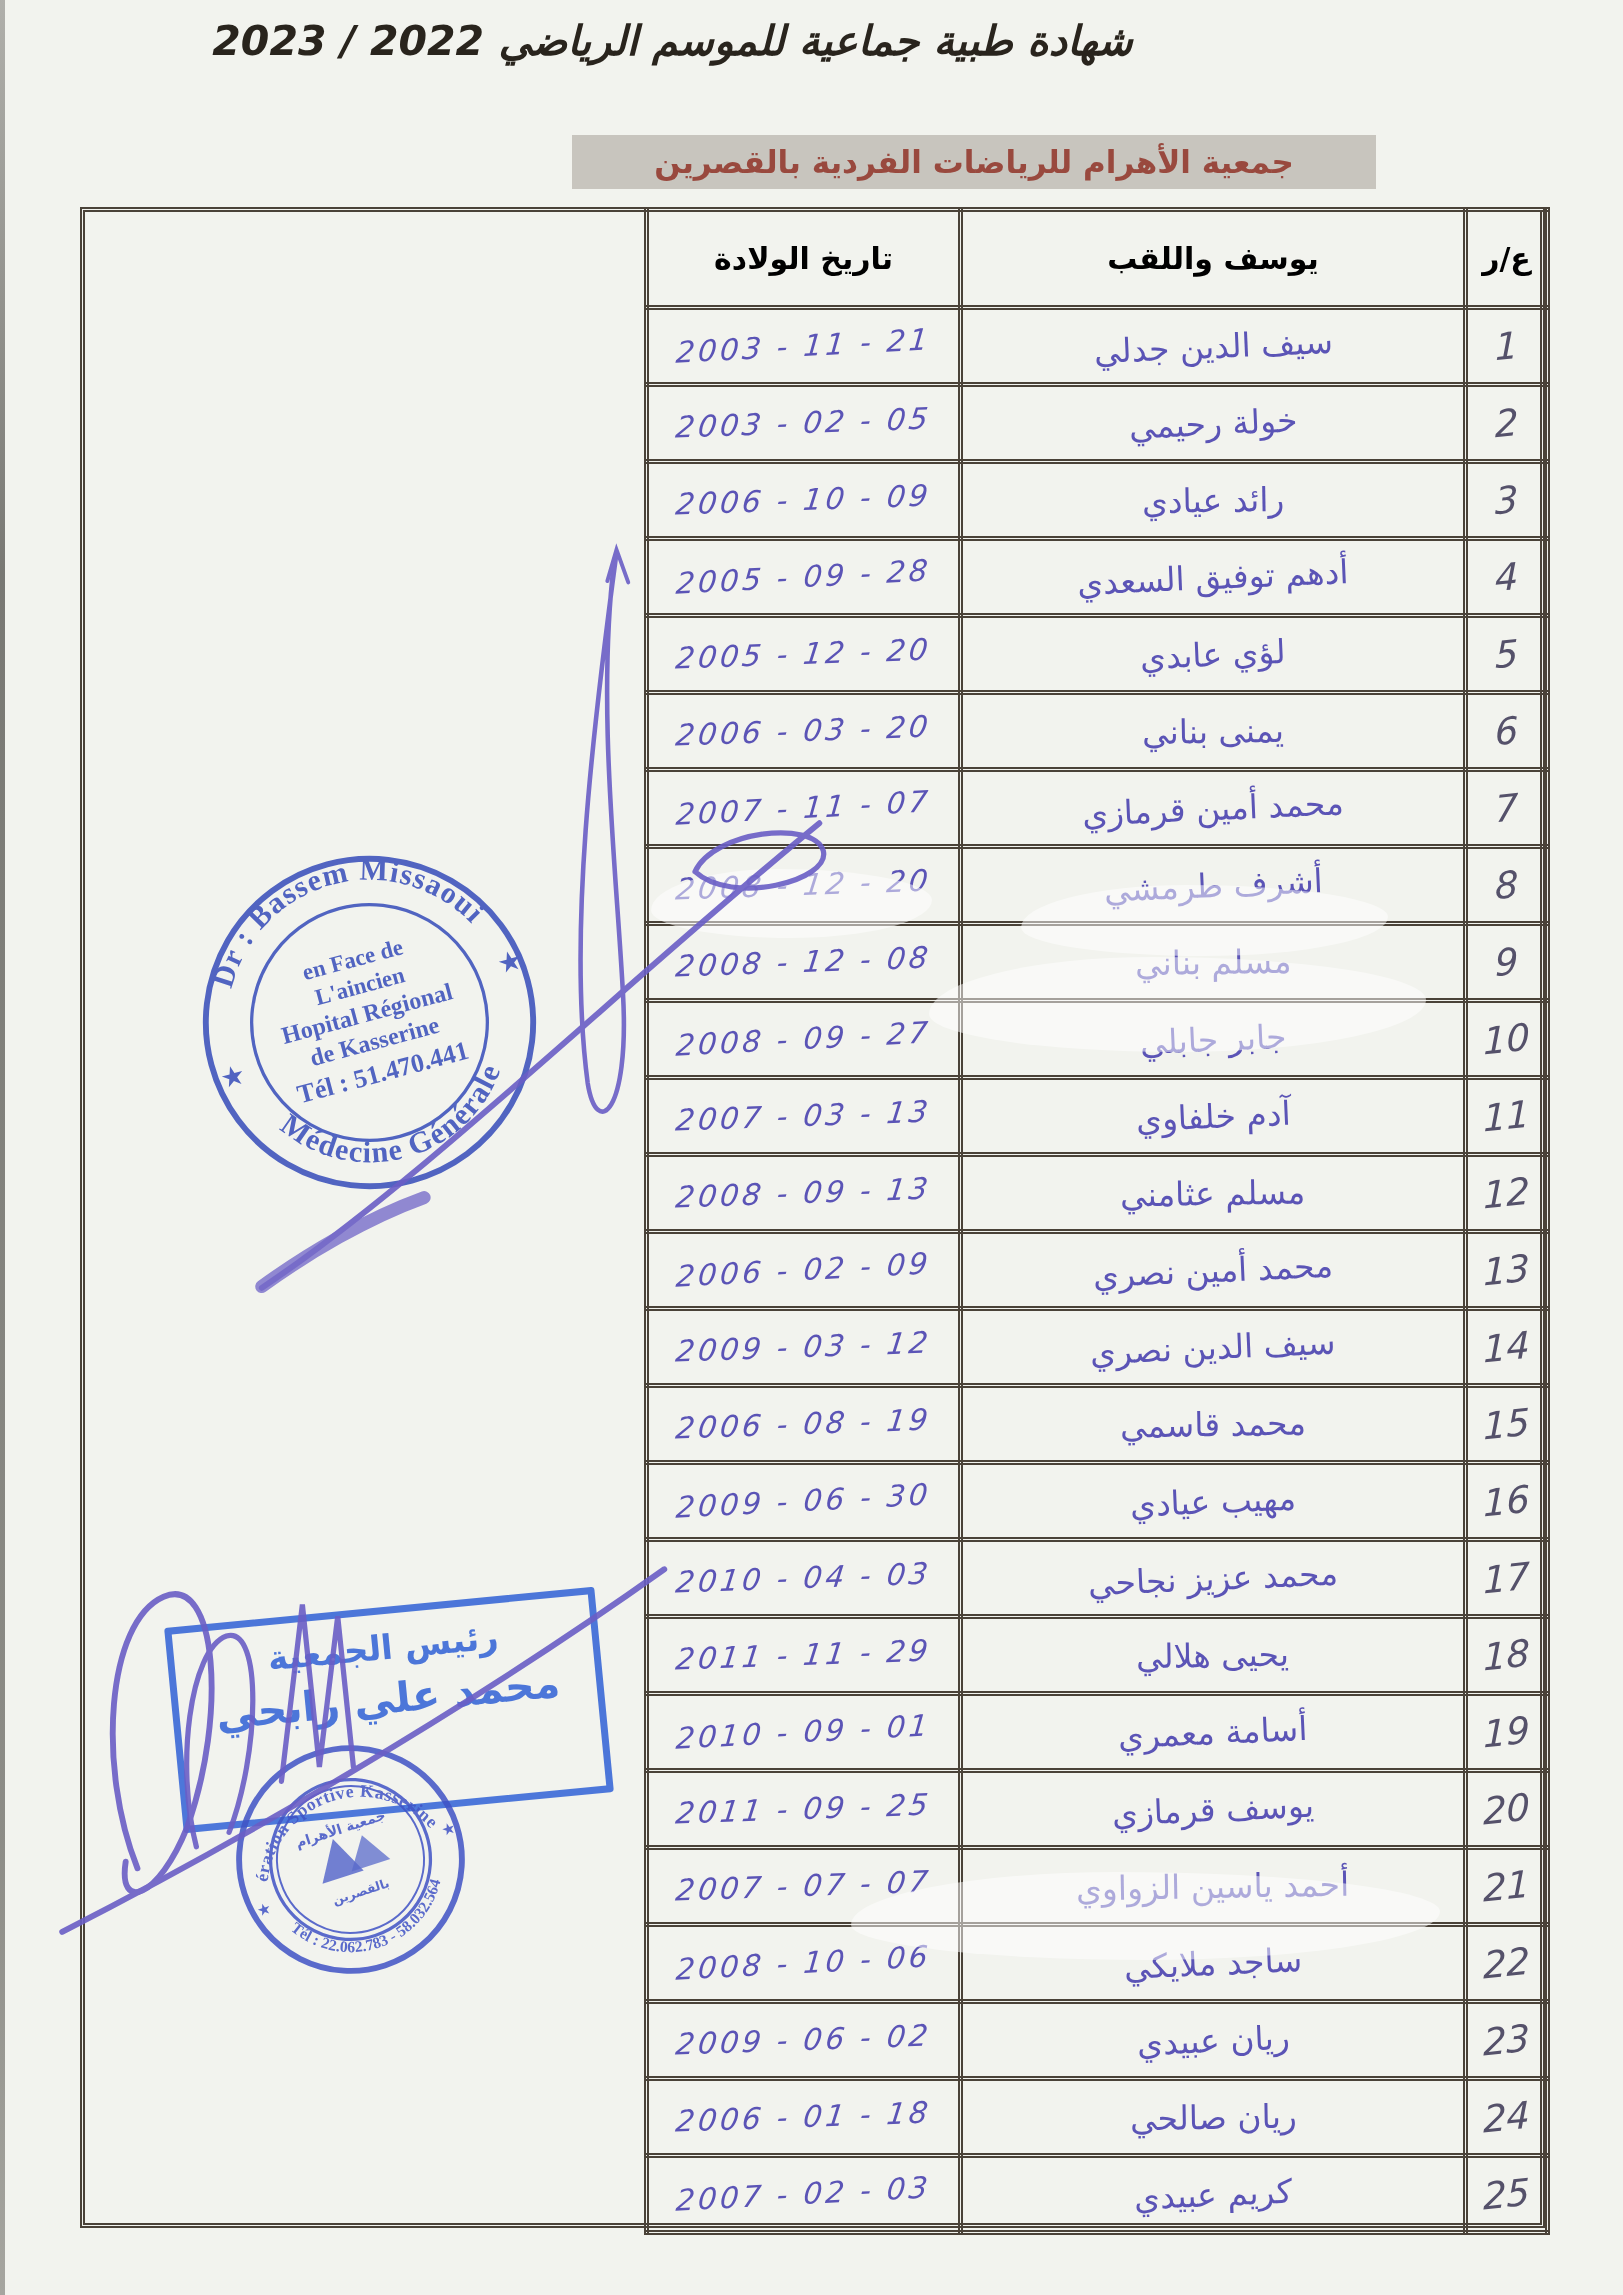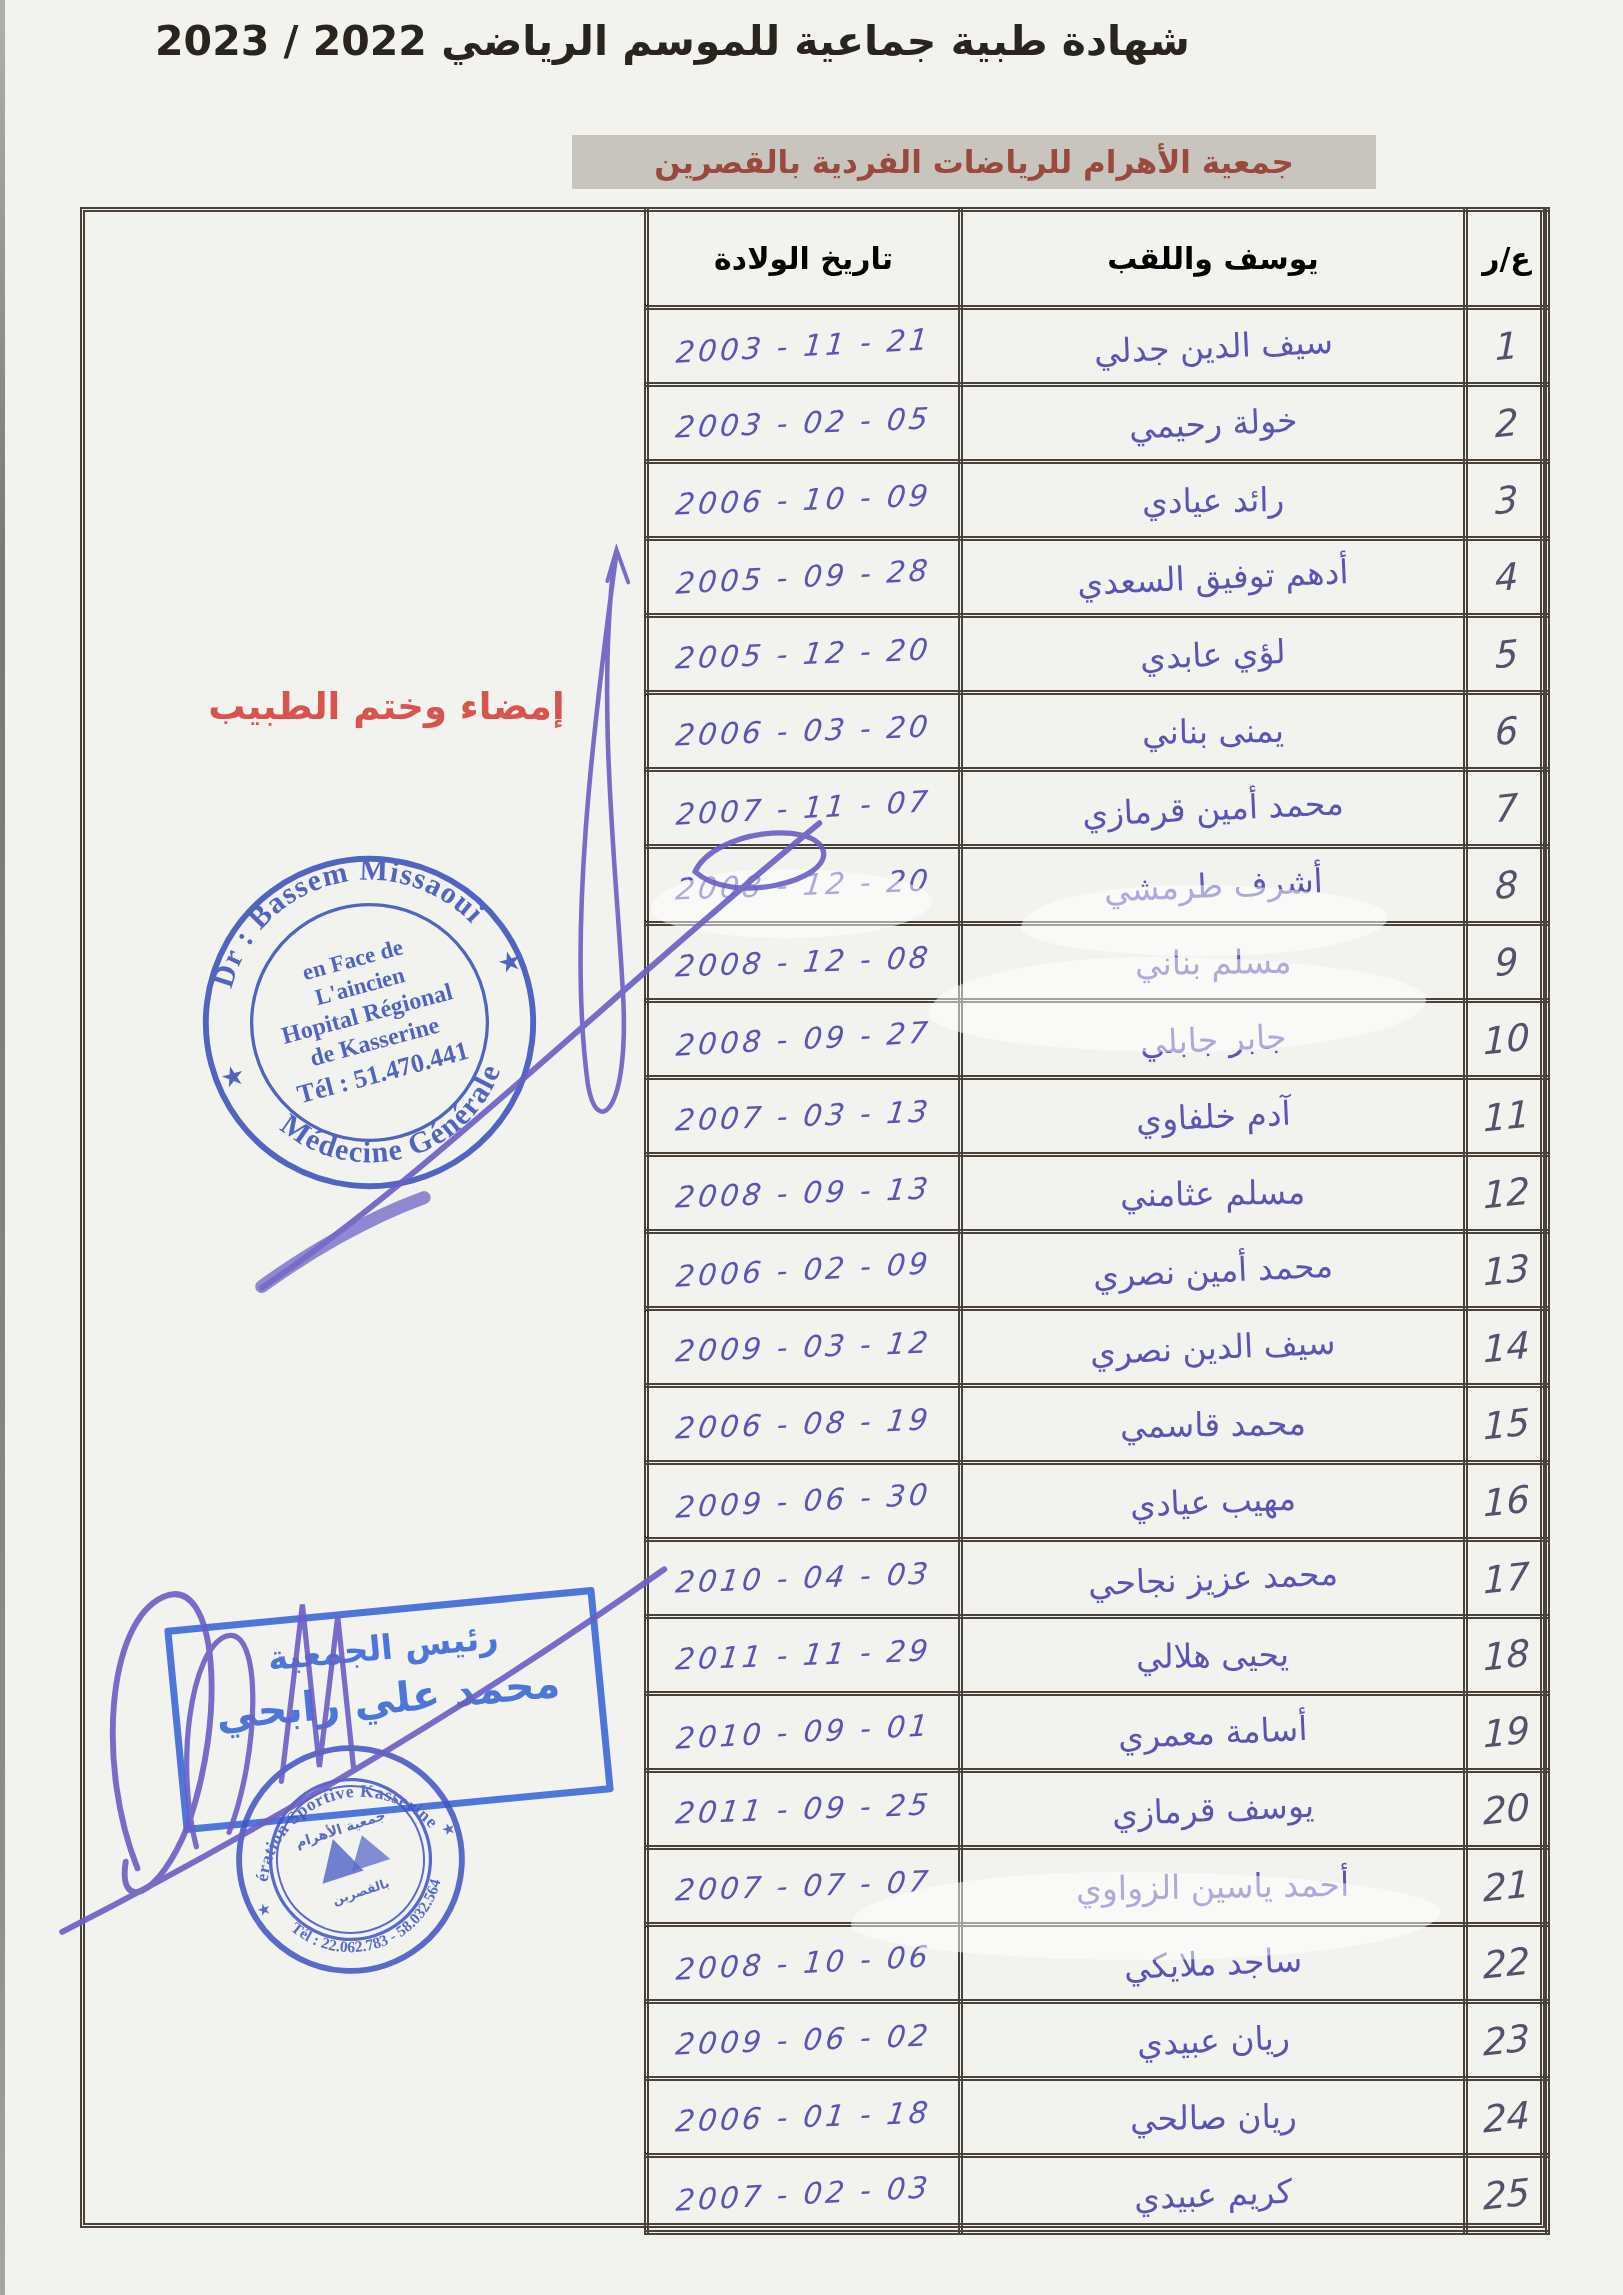--- a/index.html
+++ b/index.html
@@ -1,21 +1,21 @@
 <!DOCTYPE html>
 <html style="font-size:10.5px"><head>
 <meta charset="utf-8">
 <style>
   html,body{margin:0;padding:0;background:#dddcd6;}
   .page{position:relative;width:1623px;height:2295px;background:#f2f3ee;overflow:hidden;
         font-family:"DejaVu Sans",sans-serif;}
   .scan-edge{position:absolute;left:0;top:0;width:4.6px;height:2295px;
              background:linear-gradient(180deg,#9a9994,#504f4a 25%,#6b6a64 80%,#8d8c86);opacity:.75;}
   .title{position:absolute;top:17px;left:0;width:1345px;text-align:center;direction:rtl;
-         font-size:41px;font-weight:bold;color:#29241d;letter-spacing:0.7px;}
+         font-size:41px;font-weight:bold;color:#29241d;letter-spacing:0.7px;font-style:italic;}
   .subtitle{position:absolute;top:135px;left:552px;width:804px;height:54px;background:#c8c5be;
             color:#99493e;font-size:31px;font-weight:bold;text-align:center;line-height:54px;direction:rtl;margin-left:20px;}
   .outerbox{position:absolute;left:80px;top:207px;width:1465px;height:2021px;
             border:5.9px double #4a4238;box-sizing:border-box;}
   table.roster{position:absolute;left:644px;top:207px;width:901px;border-collapse:collapse;
                table-layout:fixed;direction:rtl;}
   .roster th,.roster td{border:5.9px double #4a4238;box-sizing:border-box;text-align:center;
                         vertical-align:middle;padding:0;background:transparent;}
   .roster thead th{height:98px;color:#000000;font-size:30px;font-weight:bold;}
   .roster tbody td{height:77px;}
@@ -188,21 +188,20 @@
           <td><span class="hw dob">2006 - 01 - 18</span></td>
         </tr>
         <tr>
           <td><span class="hw num">25</span></td>
           <td><span class="hw name">كريم عبيدي</span></td>
           <td><span class="hw dob">2007 - 02 - 03</span></td>
         </tr>
       </tbody>
   </table>
 
-  <div class="red-label">إمضاء وختم الطبيب</div>
 
   <div class="wo" style="left:1021px;top:885px;width:367px;height:71px;"></div>
   <div class="wo" style="left:929px;top:957px;width:497px;height:95px;"></div>
   <div class="wo" style="left:651px;top:869px;width:281px;height:69px;"></div>
   <div class="wo" style="left:851px;top:1872px;width:589px;height:88px;"></div>
 
   <svg class="stamp-svg doc-stamp" width="419" height="419" viewBox="0 0 640 640">
     <g transform="rotate(-15 320 320)" fill="none" stroke="#3b51bb">
       <circle cx="320" cy="320" r="250" stroke-width="9"></circle>
       <circle cx="320" cy="320" r="180" stroke-width="5"></circle>

